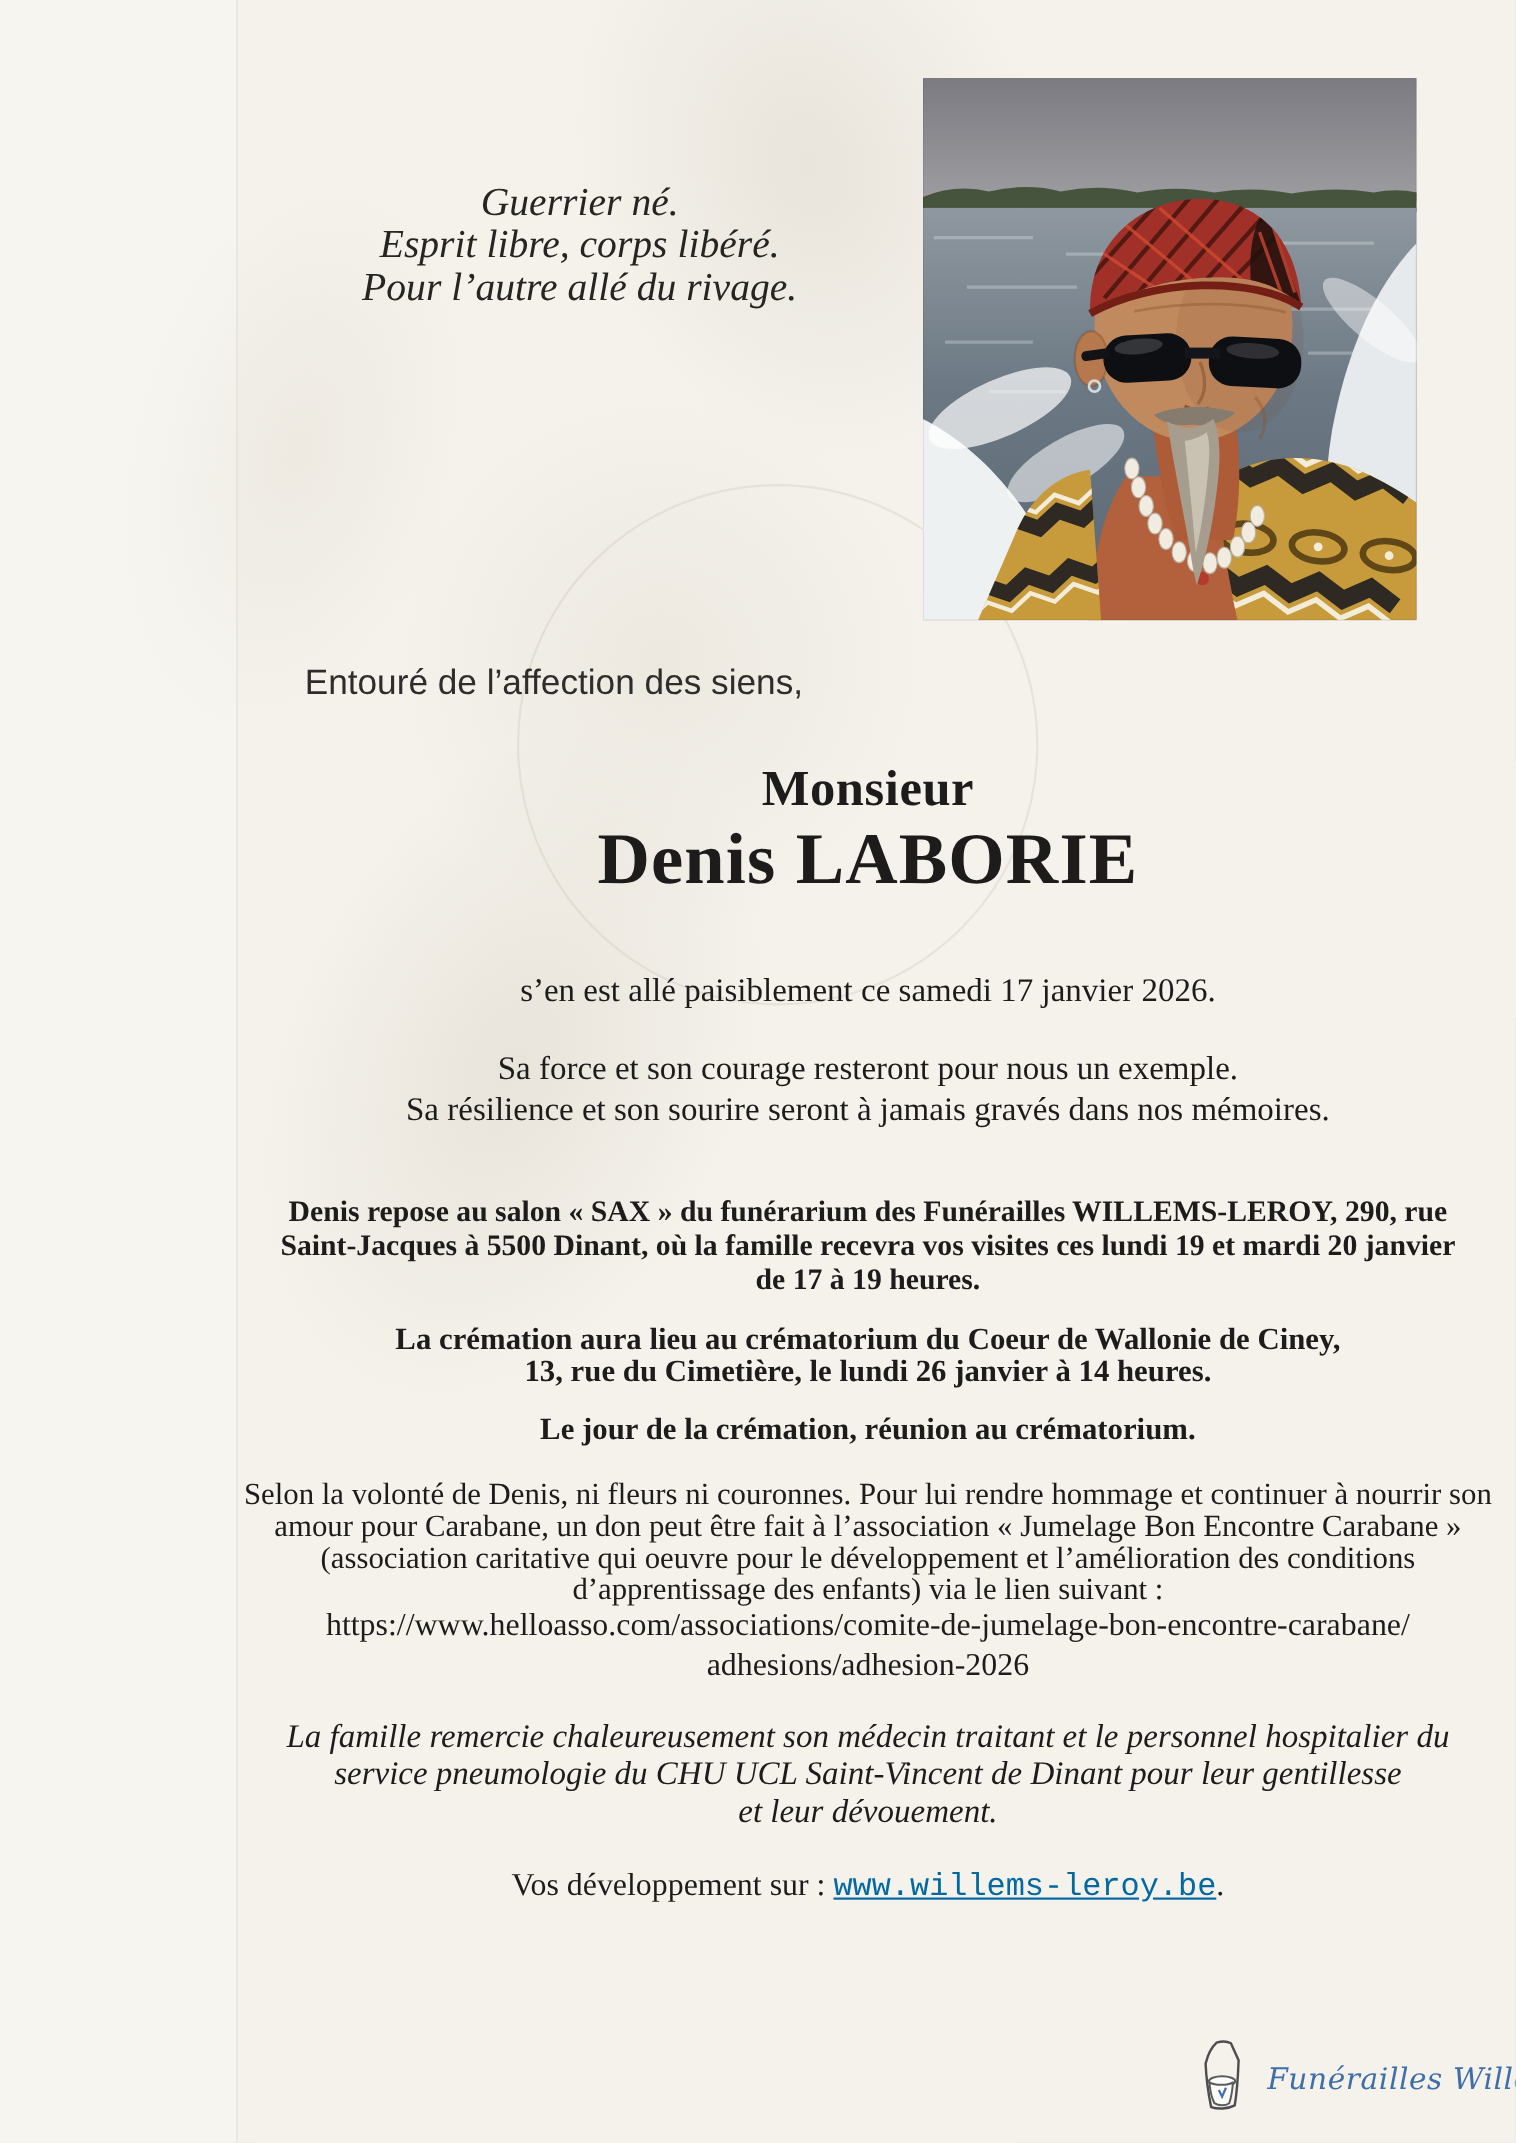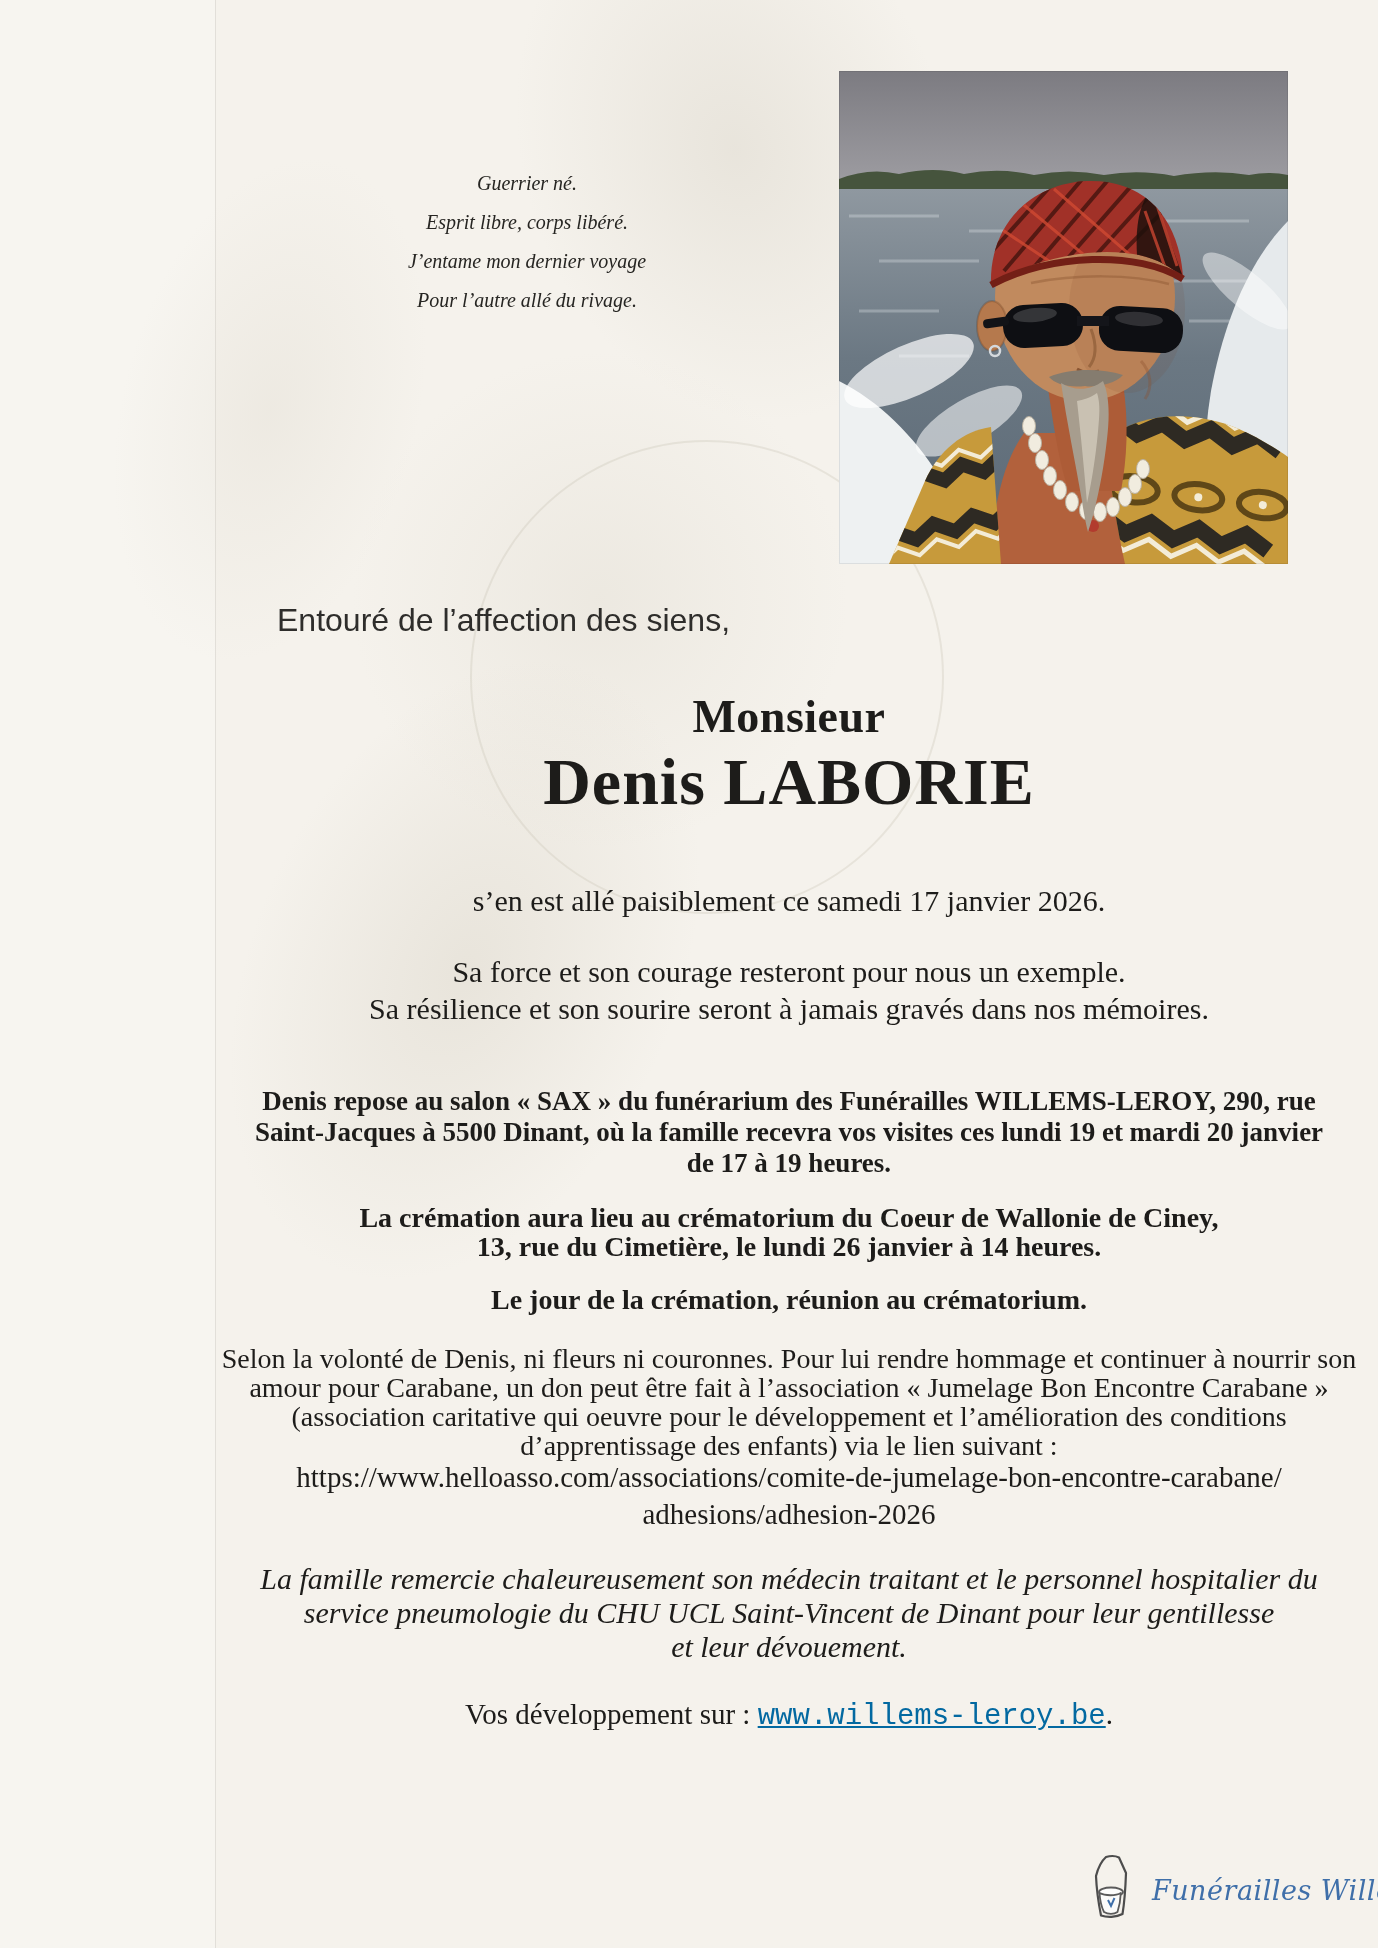--- a/index.html
+++ b/index.html
@@ -20,21 +20,21 @@
   .wm-petal-b{left:520px;top:-130px;width:430px;height:560px;
     background:radial-gradient(ellipse at center, rgba(206,200,186,.32), rgba(206,200,186,0) 70%);
     transform:rotate(-18deg);}
   .wm-glow{left:330px;top:330px;width:540px;height:540px;
     background:radial-gradient(circle, rgba(212,206,192,.26), rgba(212,206,192,0) 65%);}
   .wm-petal-c{left:120px;top:150px;width:300px;height:520px;
     background:radial-gradient(ellipse at center, rgba(210,204,190,.22), rgba(210,204,190,0) 70%);
     transform:rotate(14deg);}
 
   .poem{position:absolute;left:215px;top:164px;width:624px;text-align:center;
-    font-style:italic;font-size:20px;line-height:39px;color:#262522;}
+    font-style:italic;font-size:36px;line-height:39px;color:#262522;}
   .line{white-space:nowrap;}
 
   .photo{position:absolute;left:839px;top:71px;width:449px;height:493px;overflow:hidden;}
   .photo svg{display:block;}
 
   .intro{position:absolute;left:277px;top:602px;
     font-family:"Liberation Sans","DejaVu Sans",sans-serif;font-size:32px;color:#2e2d2b;}
 
   .col{position:absolute;left:139px;width:1300px;text-align:center;}
   .monsieur{top:690px;font-size:46px;font-weight:bold;letter-spacing:.5px;}
@@ -63,21 +63,20 @@
   <div class="left-band"></div>
   <div class="wm wm-glow"></div>
   <div class="wm wm-circle"></div>
   <div class="wm wm-petal-a"></div>
   <div class="wm wm-petal-b"></div>
   <div class="wm wm-petal-c"></div>
 
   <div class="poem">
     <div class="line">Guerrier né.</div>
     <div class="line">Esprit libre, corps libéré.</div>
-    <div class="line">J’entame mon dernier voyage</div>
     <div class="line">Pour l’autre allé du rivage.</div>
   </div>
 
   <div class="photo">
     <svg width="449" height="493" viewBox="0 0 449 493" xmlns="http://www.w3.org/2000/svg">
       <defs>
         <linearGradient id="sky" x1="0" y1="0" x2="0" y2="1">
           <stop offset="0" stop-color="#7c7b81"></stop>
             <stop offset="1" stop-color="#9d9ca1"></stop>
         </linearGradient>

